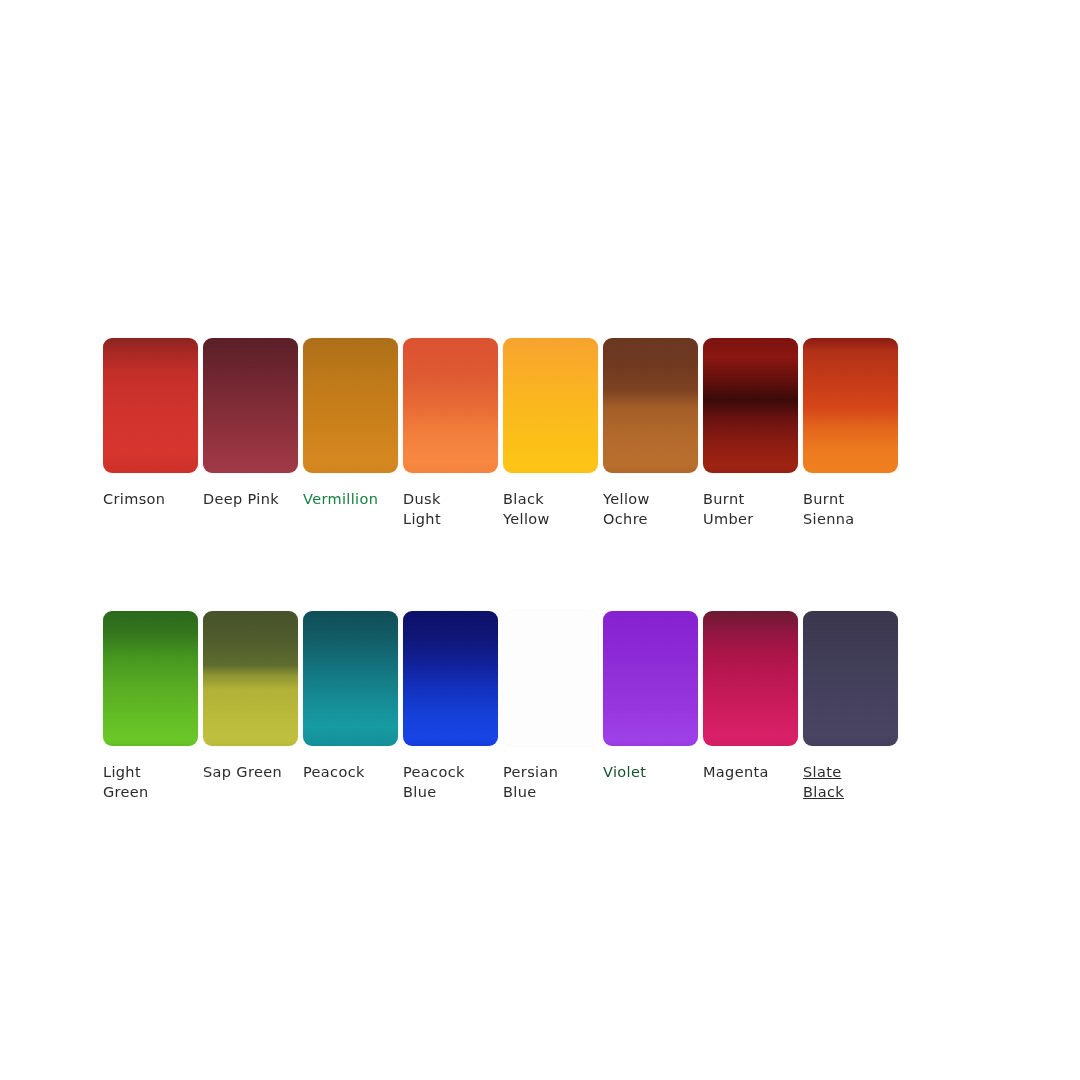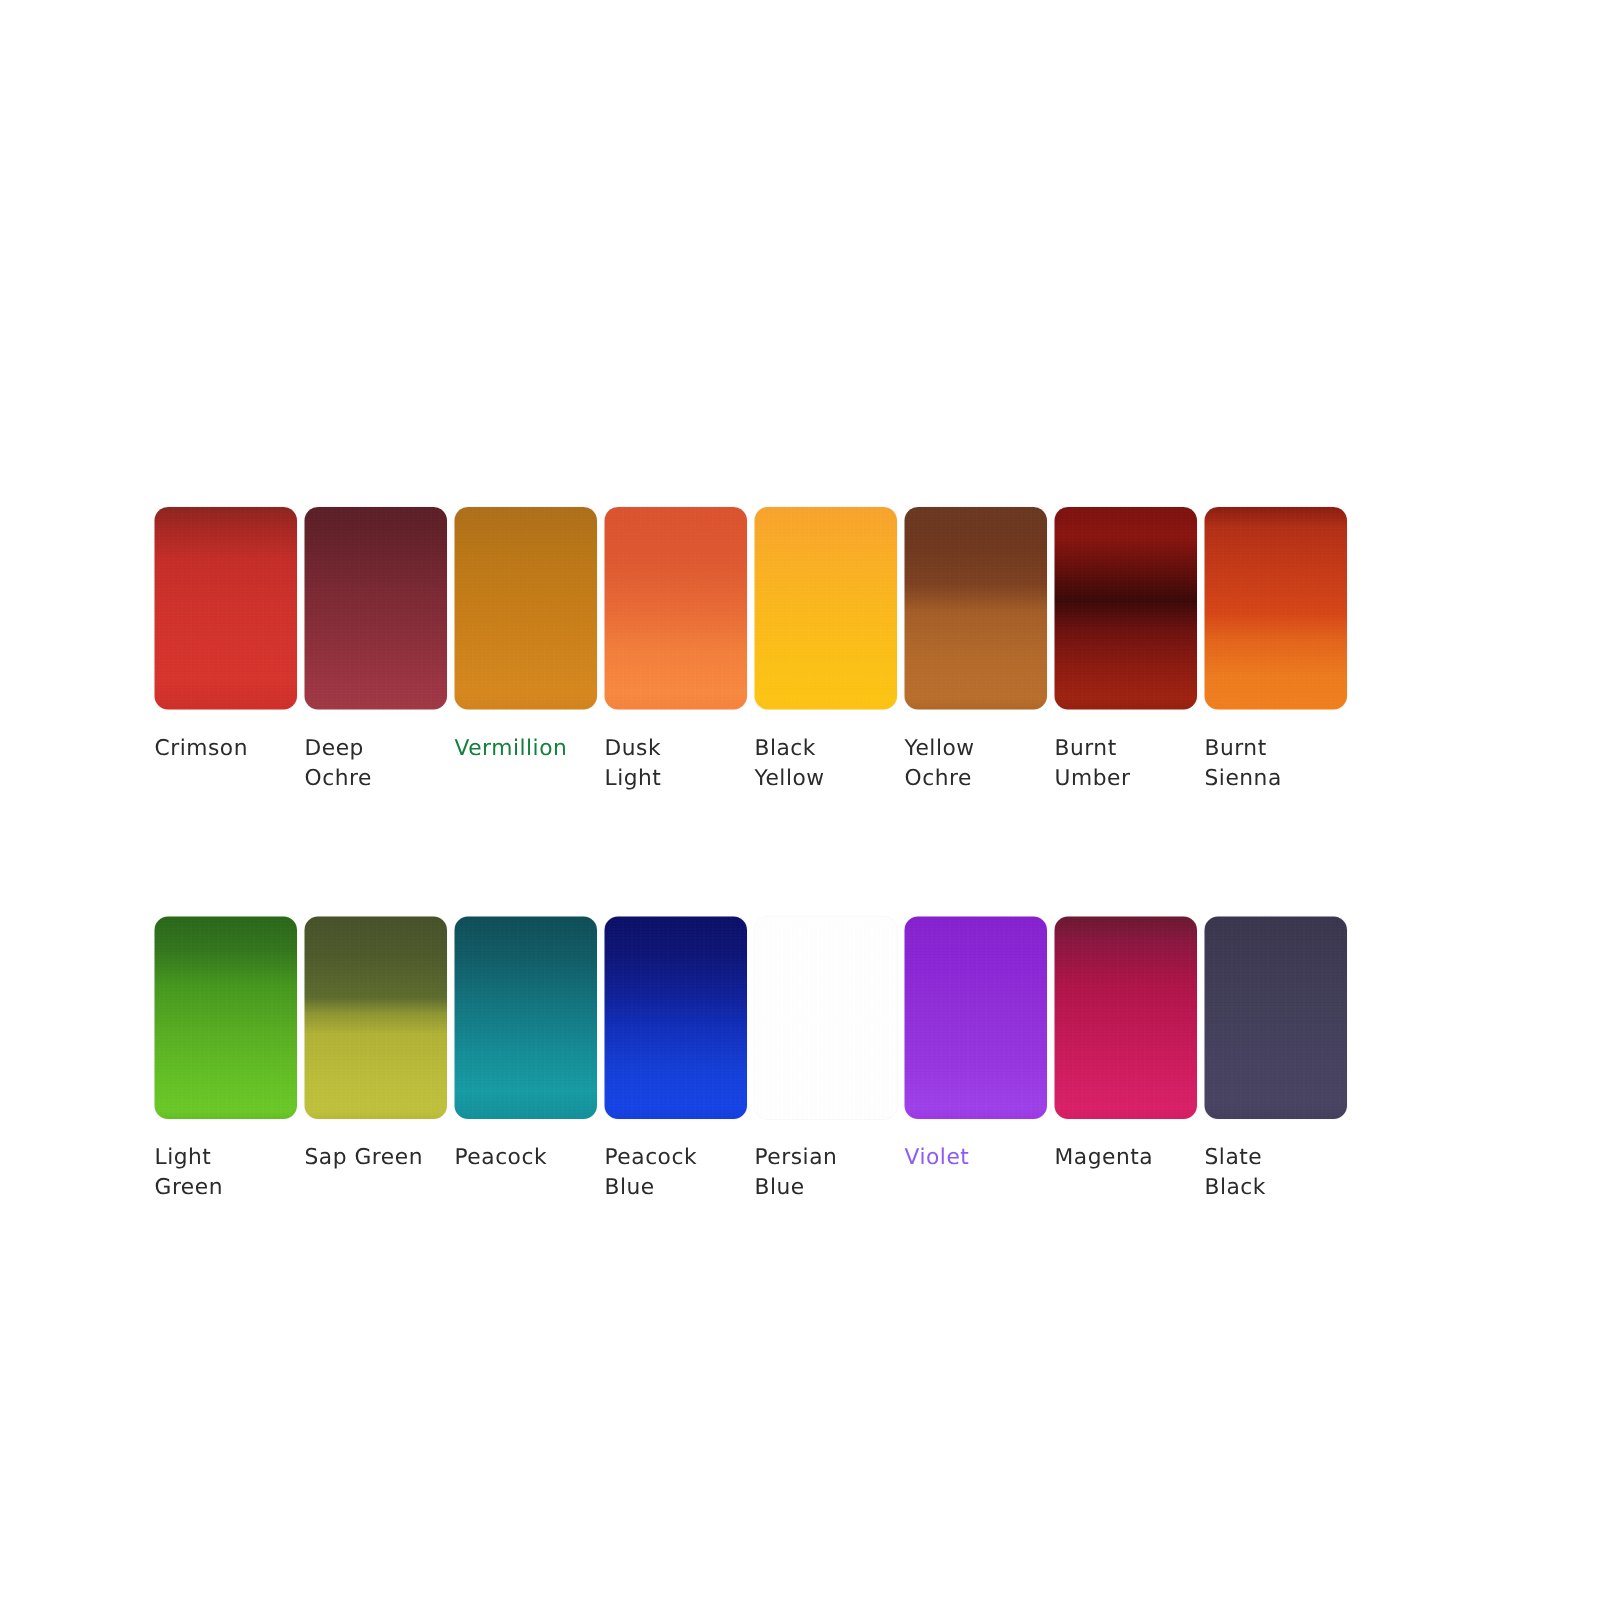--- a/index.html
+++ b/index.html
@@ -96,21 +96,21 @@
 
     <div class="swatch-row">
 
       <div class="swatch-cell">
         <div class="swatch-chip" style="background-image: linear-gradient(rgb(140, 36, 32) 0%, rgb(168, 40, 35) 10%, rgb(198, 46, 41) 26%, rgb(210, 51, 44) 55%, rgb(216, 53, 46) 85%, rgb(207, 48, 41) 100%);"></div>
         <div class="swatch-label" style="color: rgb(43, 43, 43);">Crimson</div>
       </div>
 
       <div class="swatch-cell">
         <div class="swatch-chip" style="background-image: linear-gradient(rgb(91, 31, 39) 0%, rgb(104, 35, 44) 18%, rgb(123, 42, 52) 42%, rgb(142, 48, 60) 68%, rgb(158, 54, 68) 90%, rgb(160, 57, 70) 100%);"></div>
-        <div class="swatch-label" style="color: rgb(43, 43, 43);">Deep Ochre</div>
+        <div class="swatch-label" style="color: rgb(43, 43, 43);">Deep Pink</div>
       </div>
 
       <div class="swatch-cell">
         <div class="swatch-chip" style="background-image: linear-gradient(rgb(174, 111, 26) 0%, rgb(187, 119, 24) 22%, rgb(199, 125, 25) 48%, rgb(208, 132, 28) 72%, rgb(216, 137, 31) 92%, rgb(210, 133, 29) 100%);"></div>
         <div class="swatch-label" style="color: #15803d;">Vermillion</div>
       </div>
 
       <div class="swatch-cell">
         <div class="swatch-chip" style="background-image: linear-gradient(rgb(220, 83, 48) 0%, rgb(224, 90, 49) 28%, rgb(234, 108, 54) 52%, rgb(244, 128, 60) 72%, rgb(249, 138, 65) 92%, rgb(245, 132, 62) 100%);"></div>
         <div class="swatch-label" style="color: rgb(43, 43, 43);">Dusk
@@ -167,29 +167,29 @@
       </div>
 
       <div class="swatch-cell">
         <div class="swatch-chip"></div>
         <div class="swatch-label" style="color: rgb(43, 43, 43);">Persian
 Blue</div>
       </div>
 
       <div class="swatch-cell">
         <div class="swatch-chip" style="background-image: linear-gradient(rgb(135, 33, 208) 0%, rgb(140, 38, 214) 24%, rgb(146, 48, 218) 50%, rgb(152, 54, 226) 74%, rgb(159, 64, 234) 94%, rgb(154, 57, 228) 100%);"></div>
-        <div class="swatch-label" style="color: #8b5cf6; text-align: right;">Violet</div>
+        <div class="swatch-label" style="color: #14532d; text-align: right;">Violet</div>
       </div>
 
       <div class="swatch-cell">
         <div class="swatch-chip" style="background-image: linear-gradient(rgb(106, 26, 50) 0%, rgb(142, 22, 64) 14%, rgb(173, 20, 72) 32%, rgb(192, 24, 84) 54%, rgb(208, 28, 95) 76%, rgb(218, 32, 104) 94%, rgb(212, 29, 99) 100%);"></div>
         <div class="swatch-label" style="color: rgb(43, 43, 43);">Magenta</div>
       </div>
 
       <div class="swatch-cell">
         <div class="swatch-chip" style="background-image: linear-gradient(rgb(57, 54, 78) 0%, rgb(62, 58, 84) 22%, rgb(67, 63, 90) 48%, rgb(70, 66, 96) 74%, rgb(72, 68, 98) 92%, rgb(68, 63, 92) 100%);"></div>
-        <div class="swatch-label" style="color: rgb(43, 43, 43);">Slate Black</div>
+        <div class="swatch-label" style="color: rgb(43, 43, 43); text-decoration: underline;">Slate Black</div>
       </div>
 
     </div>
 
   </div>
 </div>
 
 </body></html>

